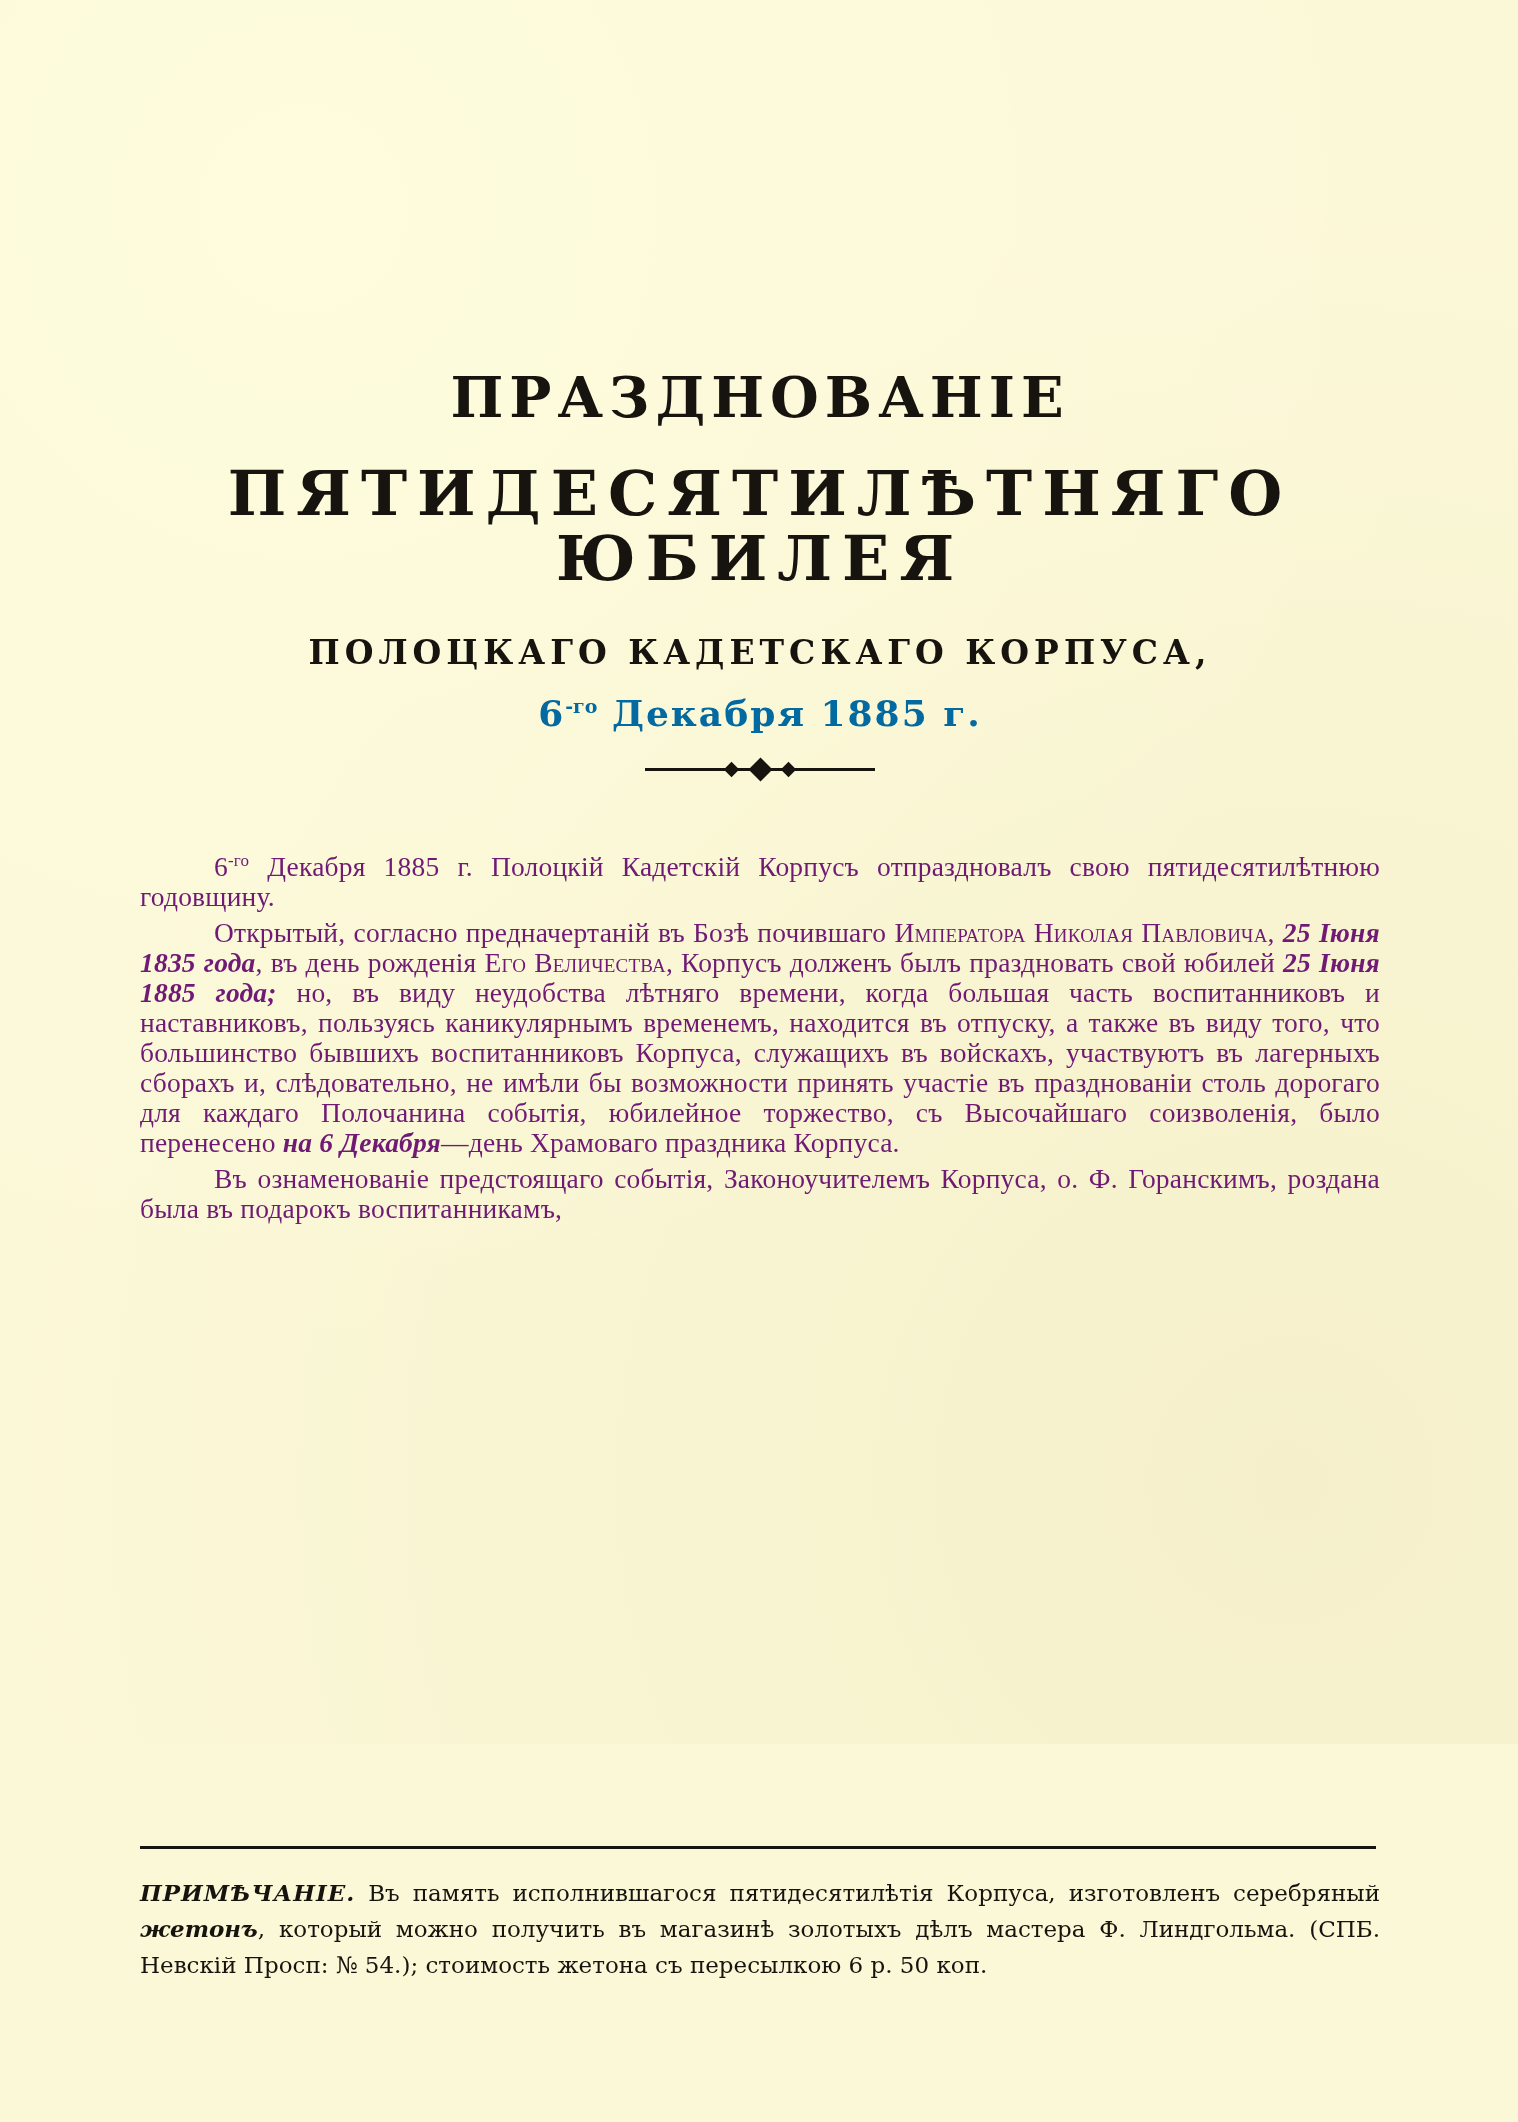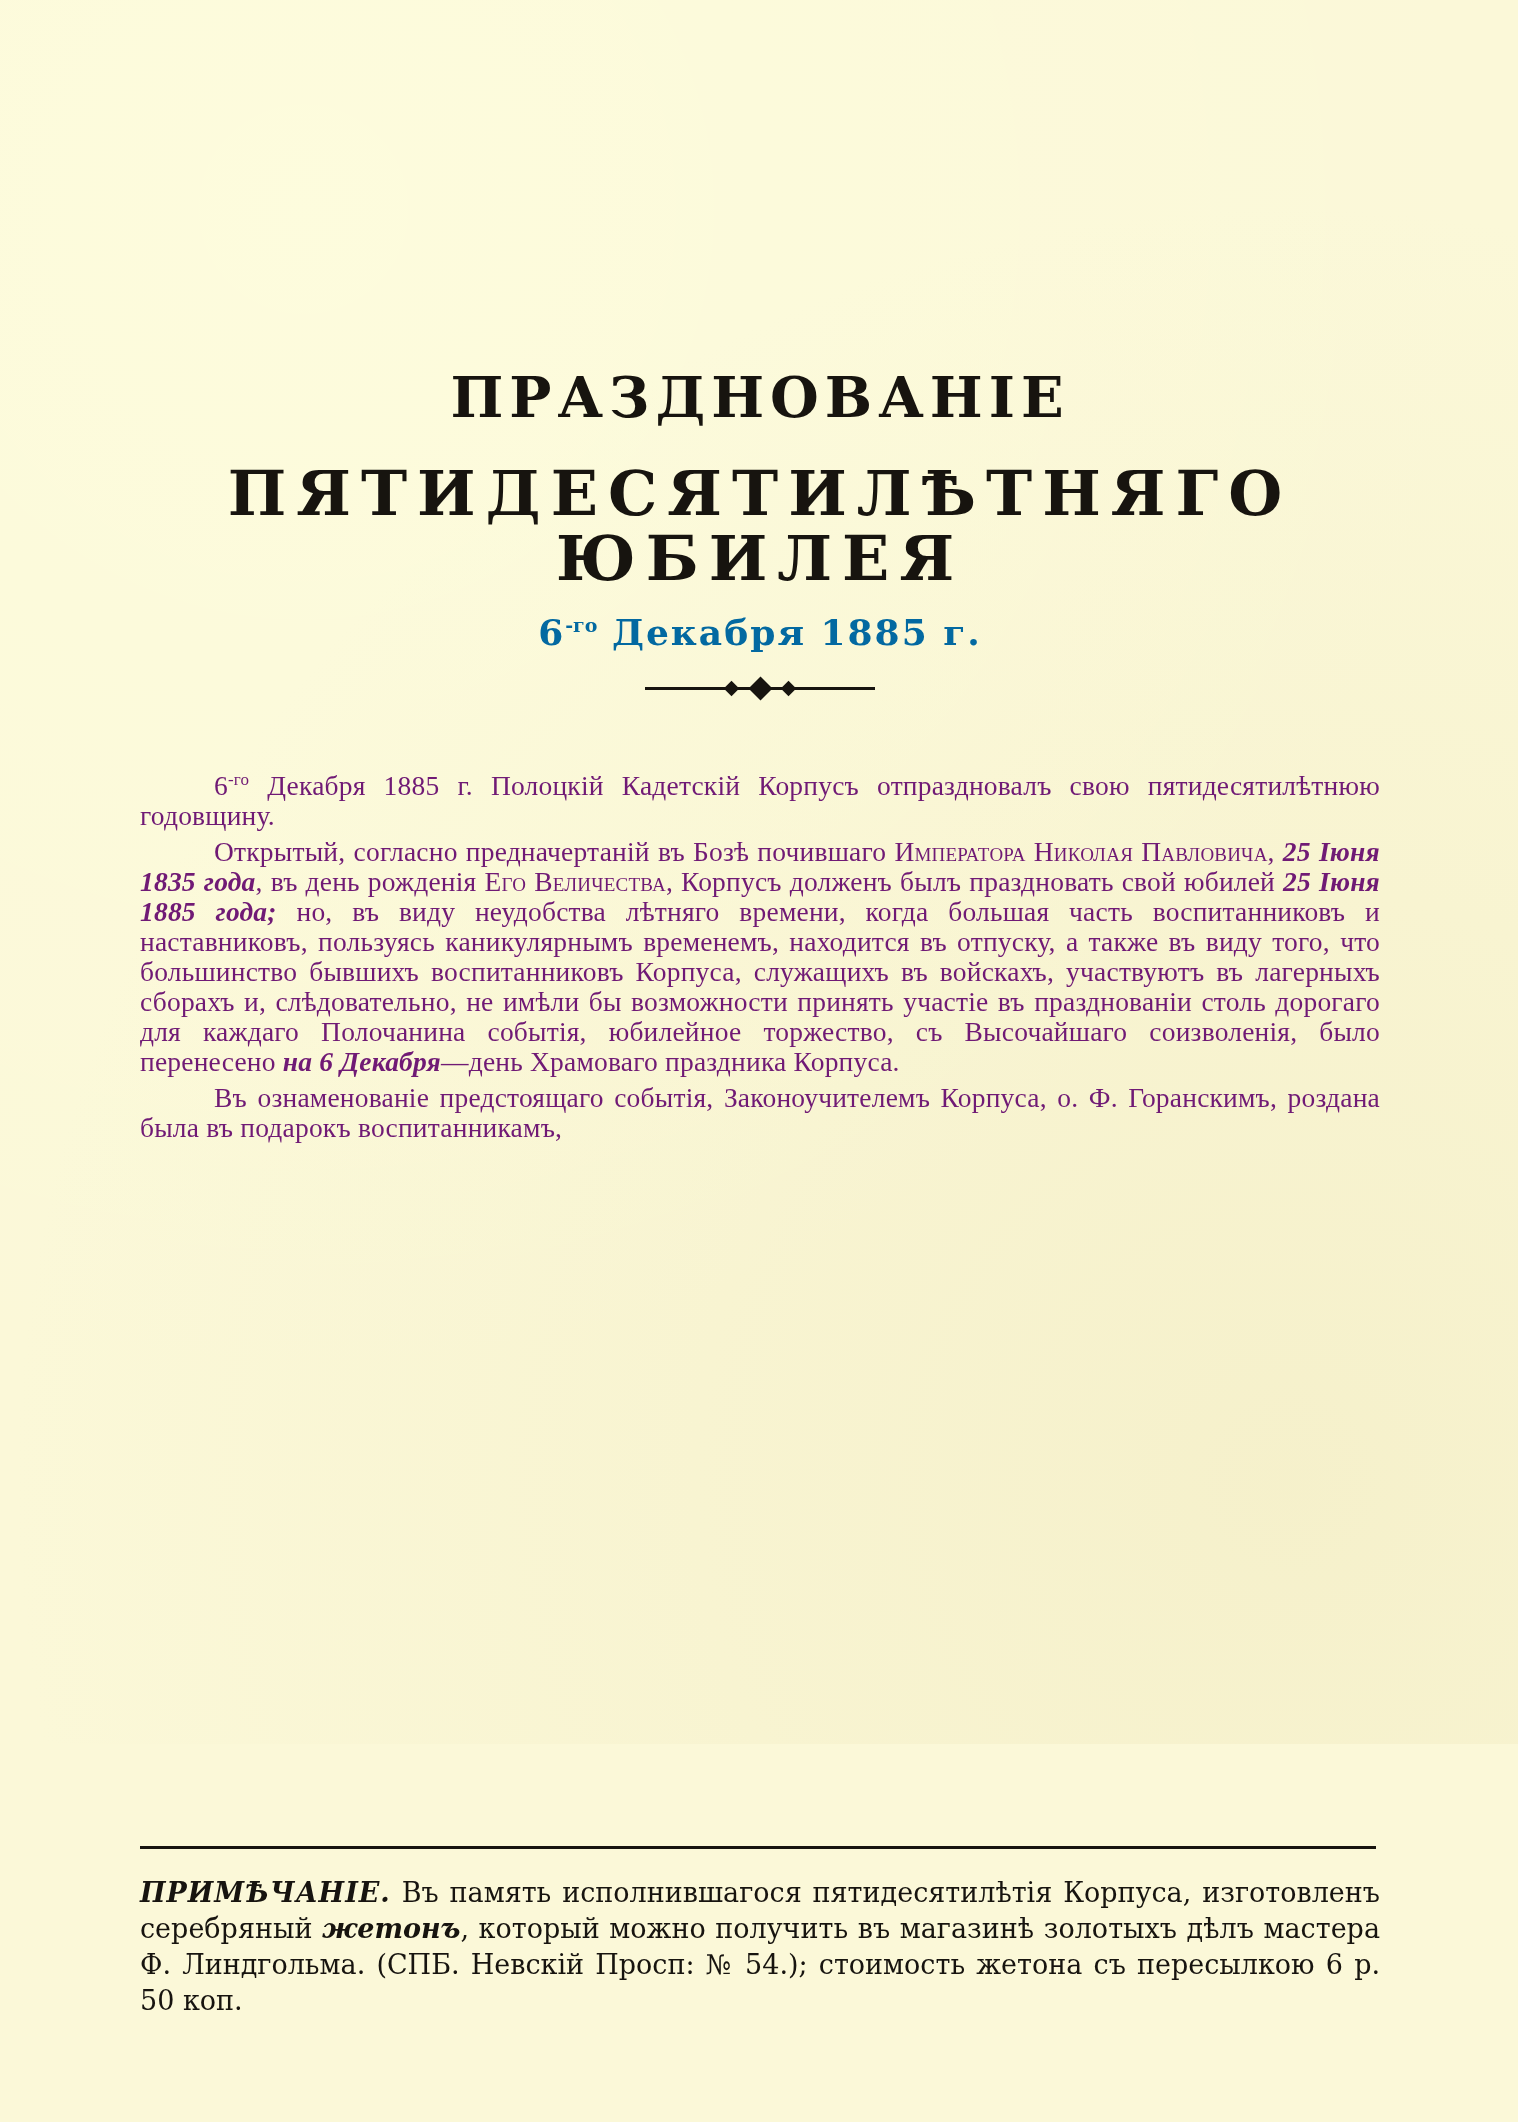--- a/index.html
+++ b/index.html
@@ -157,21 +157,21 @@
     width: 1240px;
   }
   .footnote-rule {
     width: 1236px;
     height: 3px;
     background: #17140f;
     margin-bottom: 26px;
   }
   .footnote {
     font-family: "DejaVu Serif", serif;
-    font-size: 27px;
+    font-size: 23px;
     line-height: 36px;
     text-align: justify;
     color: #17140f;
   }
   .footnote .fn-label {
     font-style: italic;
     font-weight: bold;
     letter-spacing: 1px;
   }
   .footnote .fn-body {
@@ -182,20 +182,21 @@
 <body>
 
 <div class="page">
   <div class="paper-tint"></div>
 
   <div class="content">
 
     <div class="title-block">
       <div class="title-line-1">ПРАЗДНОВАНІЕ</div>
       <div class="title-line-2">ПЯТИДЕСЯТИЛѢТНЯГО ЮБИЛЕЯ</div>
+      <div class="title-line-3">ПОЛОЦКАГО КАДЕТСКАГО КОРПУСА,</div>
       <div class="title-line-4">
         <span>6</span><sup>-го</sup><span> Декабря 1885 г.</span>
       </div>
 
       <div class="ornament">
         <div class="bar"></div>
         <div class="dia small-l"></div>
         <div class="dia"></div>
         <div class="dia small-r"></div>
       </div>

